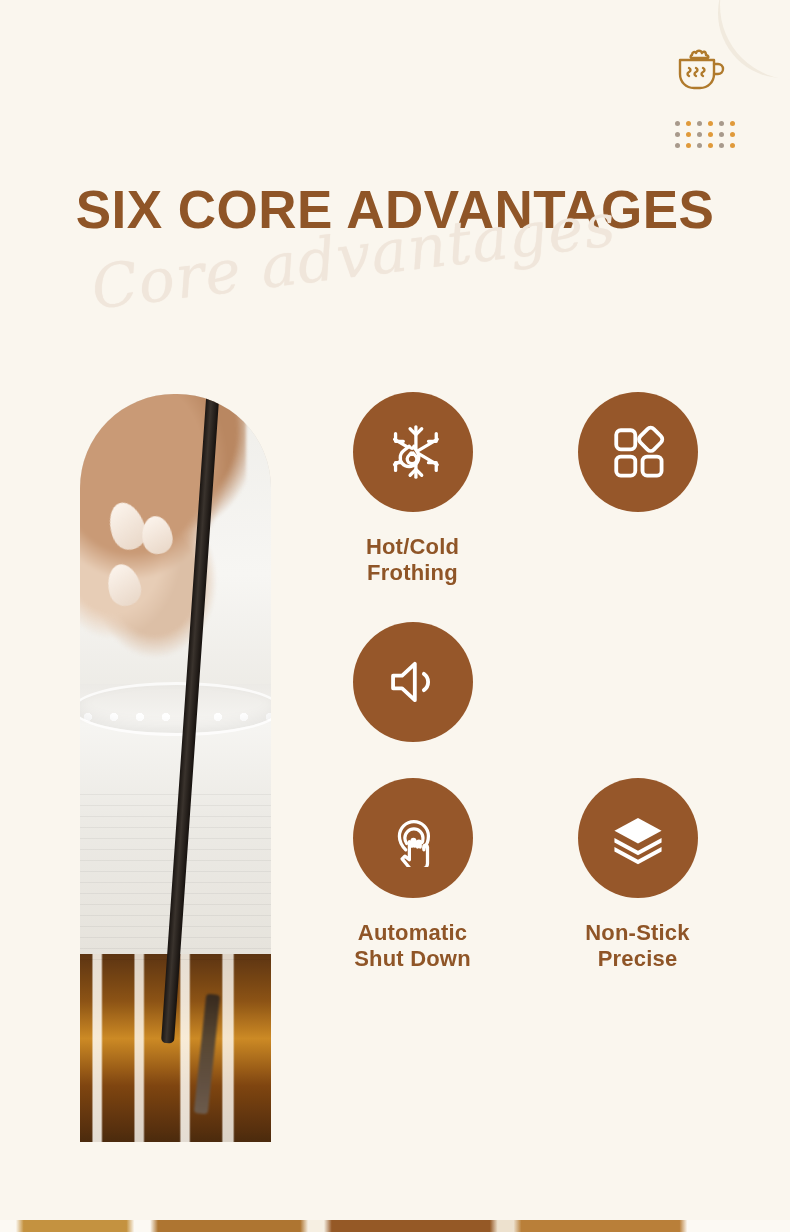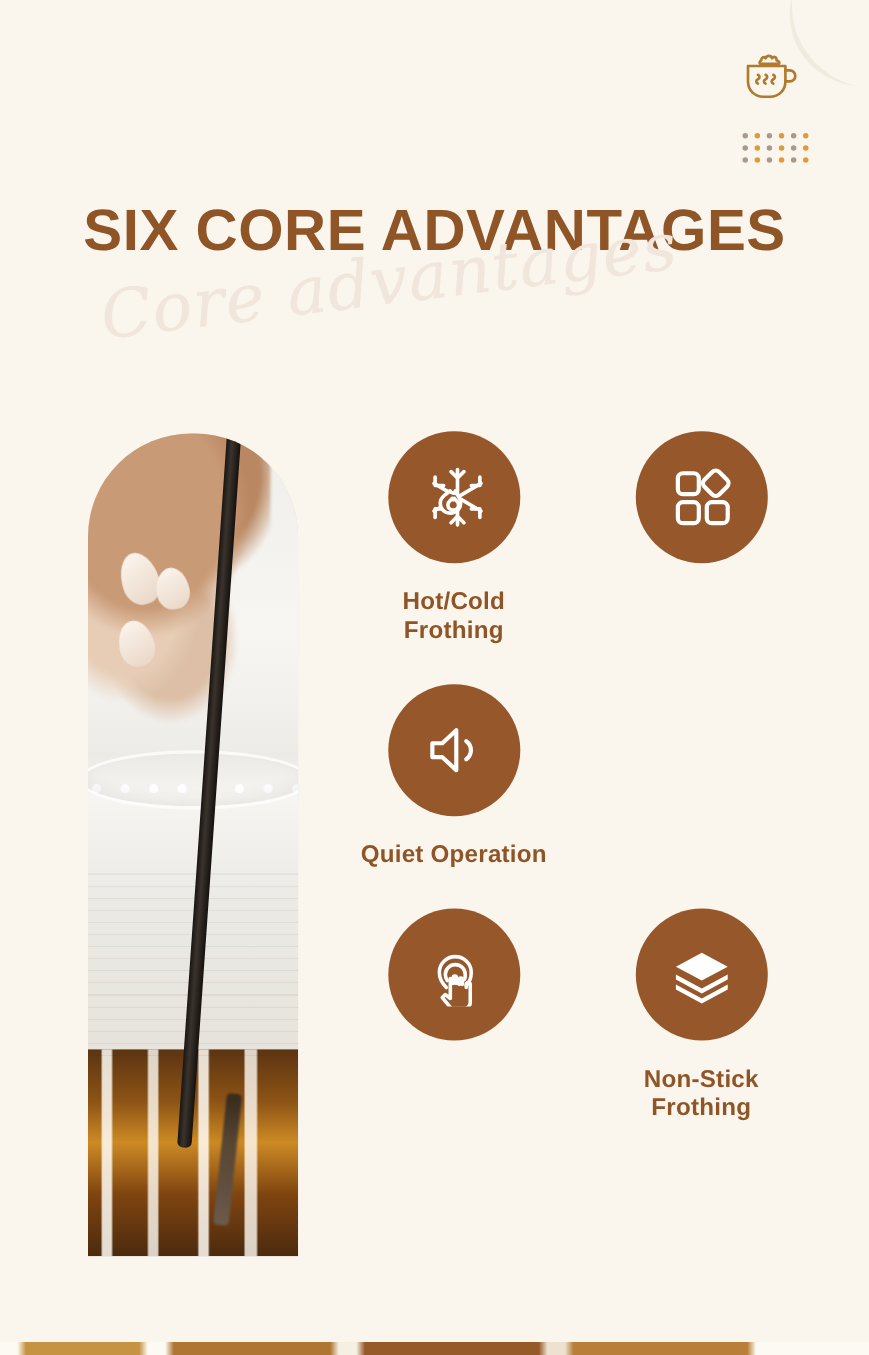--- a/index.html
+++ b/index.html
@@ -319,45 +319,46 @@
 
     <div class="frow r2">
 
       <div class="fcell">
         <div class="fcircle">
           <svg width="58" height="58" viewBox="0 0 64 64" fill="none" stroke="#fff" stroke-width="4.2" stroke-linecap="round" stroke-linejoin="round">
             <path d="M10 25h10l14-13v40L20 39H10z"></path>
             <path d="M44 23a11 11 0 0 1 0 18"></path>
           </svg>
         </div>
-        <div class="flabel">Quiet Operation</div>
       </div>
     </div>
 
     <div class="frow r3">
       <div class="fcell">
         <div class="fcircle">
           <svg width="58" height="58" viewBox="0 0 64 64" fill="none" stroke="#fff" stroke-width="3.6" stroke-linecap="round" stroke-linejoin="round">
             <path d="M24 45c-4-4-7-9-7-15a16 16 0 0 1 32 0c0 5-2 10-5 13"></path>
             <path d="M25 38a10 10 0 0 1-2-6 10 10 0 0 1 20 0c0 2 0 4-1 5"></path>
             <path d="M28 36v20l-5-4-3 3 9 11h13a6 6 0 0 0 6-6V42c0-2-3-3-4-1v4M34 41v-6c0-2-3-2-3 0v6M40 42v-5c0-2-3-2-3 0v5"></path>
           </svg>
         </div>
+        <div class="flabel">Automatic
+Shut Down</div>
       </div>
 
       <div class="fcell">
         <div class="fcircle">
           <svg width="58" height="58" viewBox="0 0 64 64" fill="#fff">
             <path d="M32 10 58 24 32 38 6 24z"></path>
             <path d="M6 32l26 14 26-14v5L32 51 6 37z"></path>
             <path d="M6 42l26 14 26-14v5L32 61 6 47z"></path>
           </svg>
         </div>
         <div class="flabel">Non-Stick
-Frothing</div>
+Precise</div>
       </div>
     </div>
 
   </div>
 
   <div class="bottom-fade"></div>
   <div class="bottom-strip"></div>
 
 </div>
 

